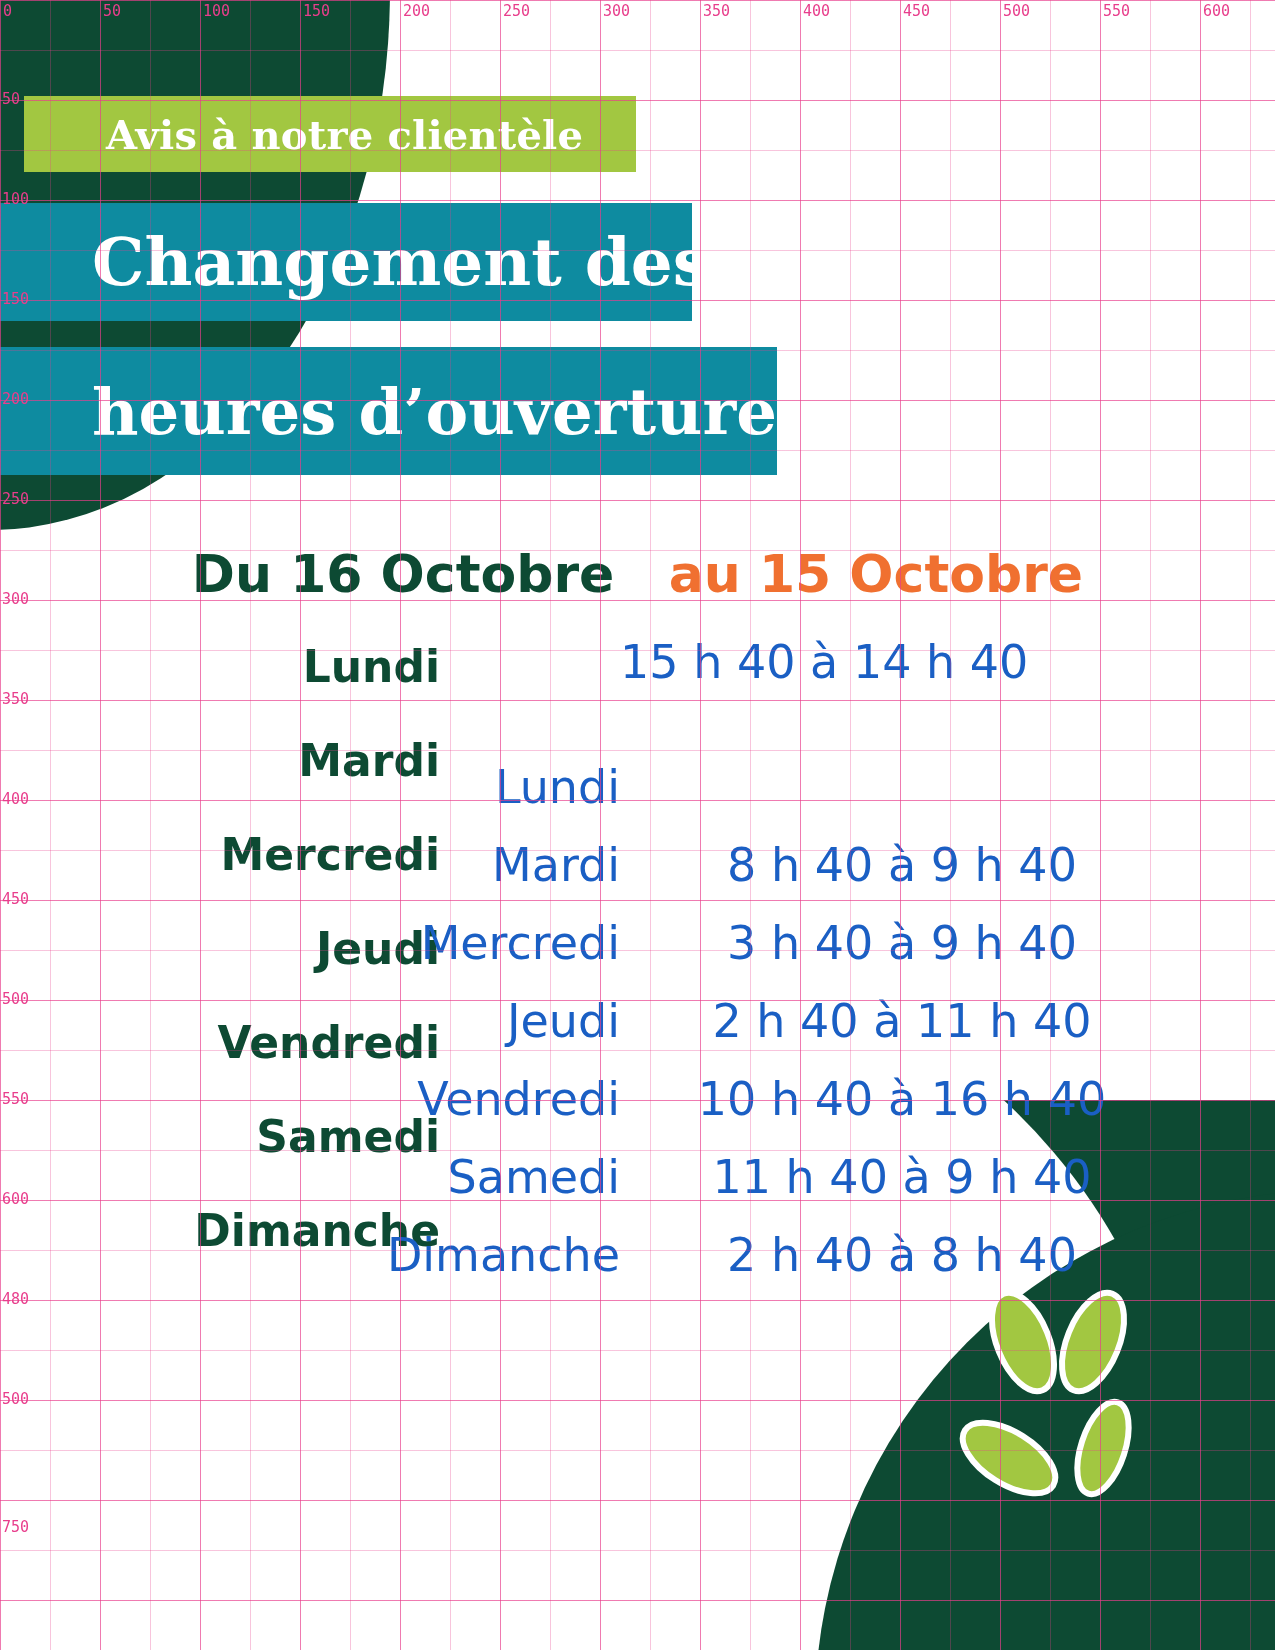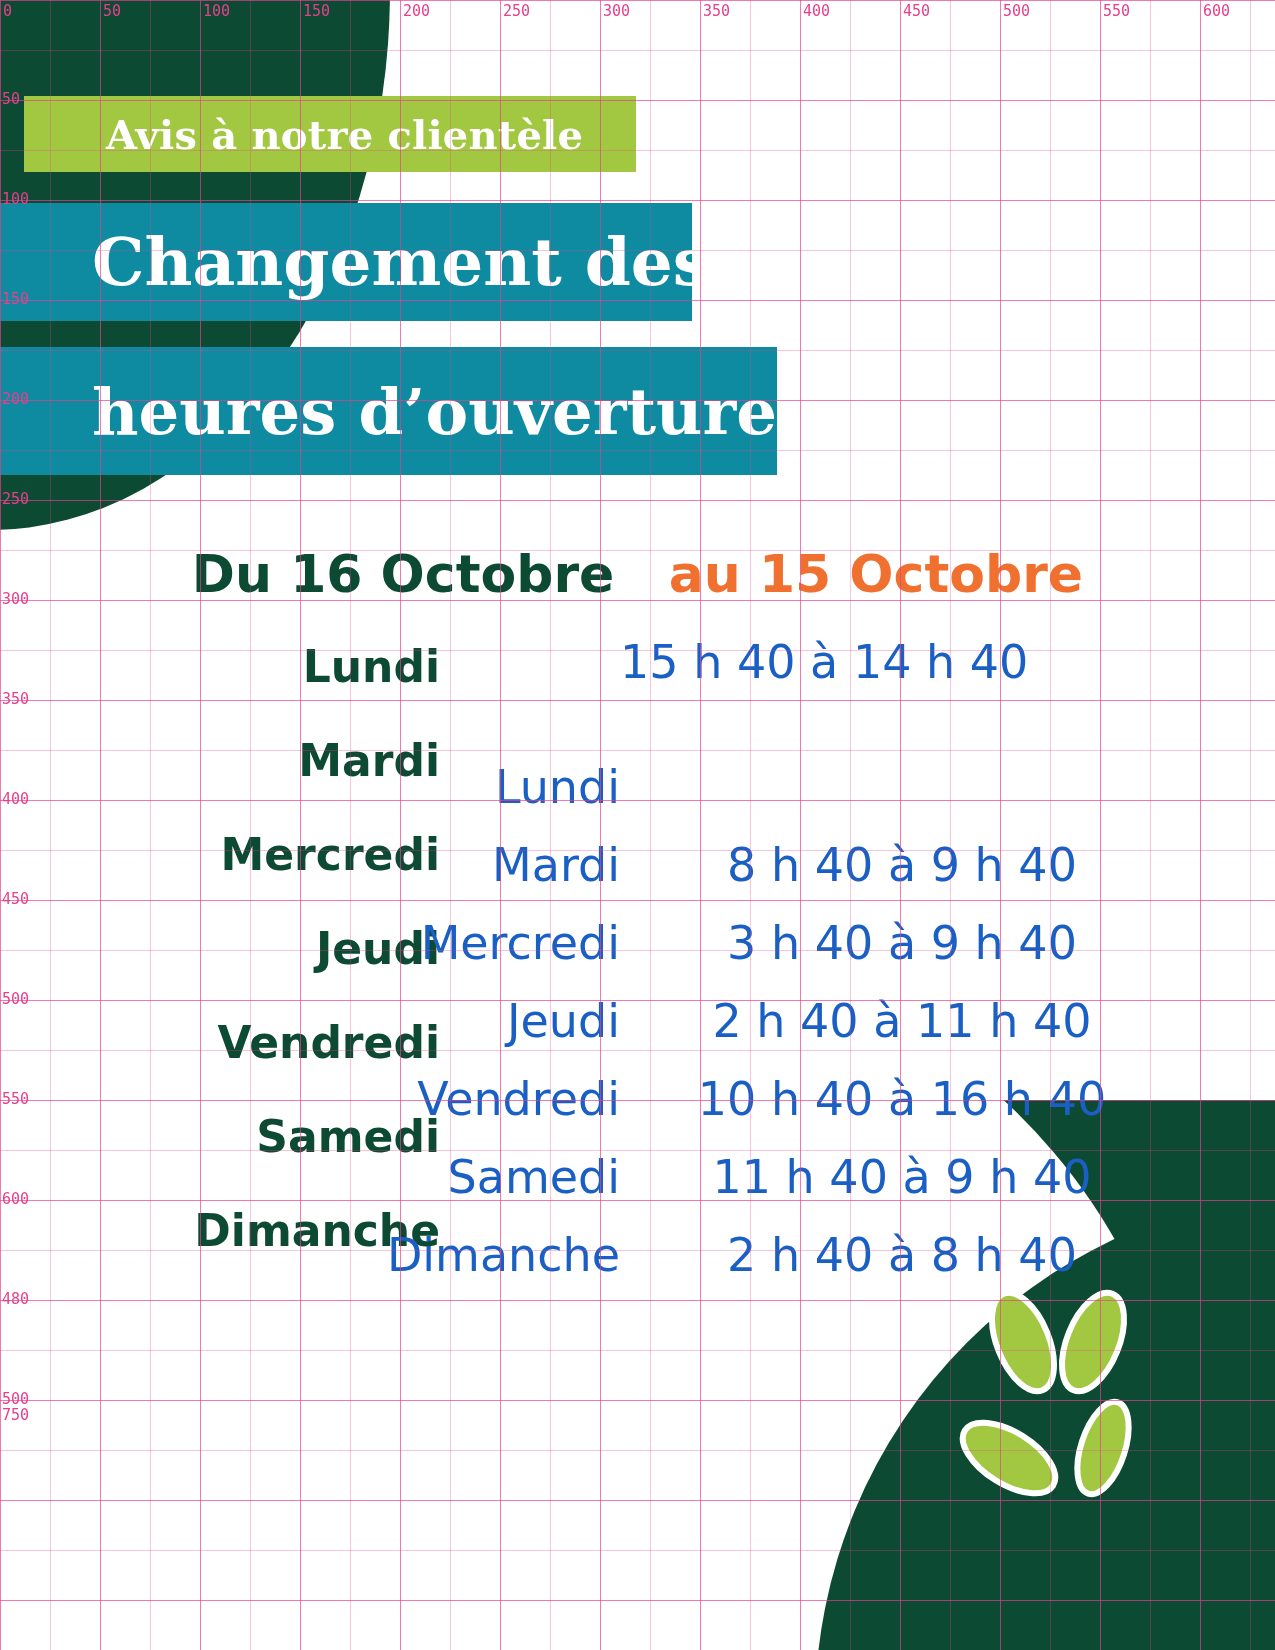--- a/index.html
+++ b/index.html
@@ -301,14 +301,14 @@
     <span class="ruler-label left" style="top: 492px;">250</span>
     <span class="ruler-label left" style="top: 592px;">300</span>
     <span class="ruler-label left" style="top: 692px;">350</span>
     <span class="ruler-label left" style="top: 792px;">400</span>
     <span class="ruler-label left" style="top: 892px;">450</span>
     <span class="ruler-label left" style="top: 992px;">500</span>
     <span class="ruler-label left" style="top: 1092px;">550</span>
     <span class="ruler-label left" style="top: 1192px;">600</span>
     <span class="ruler-label left" style="top: 1292px;">480</span>
     <span class="ruler-label left" style="top: 1392px;">500</span>
-    <span class="ruler-label left" style="top: 1408px;">750</span>
+    <span class="ruler-label left" style="top: 1520px;">750</span>
   </div>
 
 </body></html>

